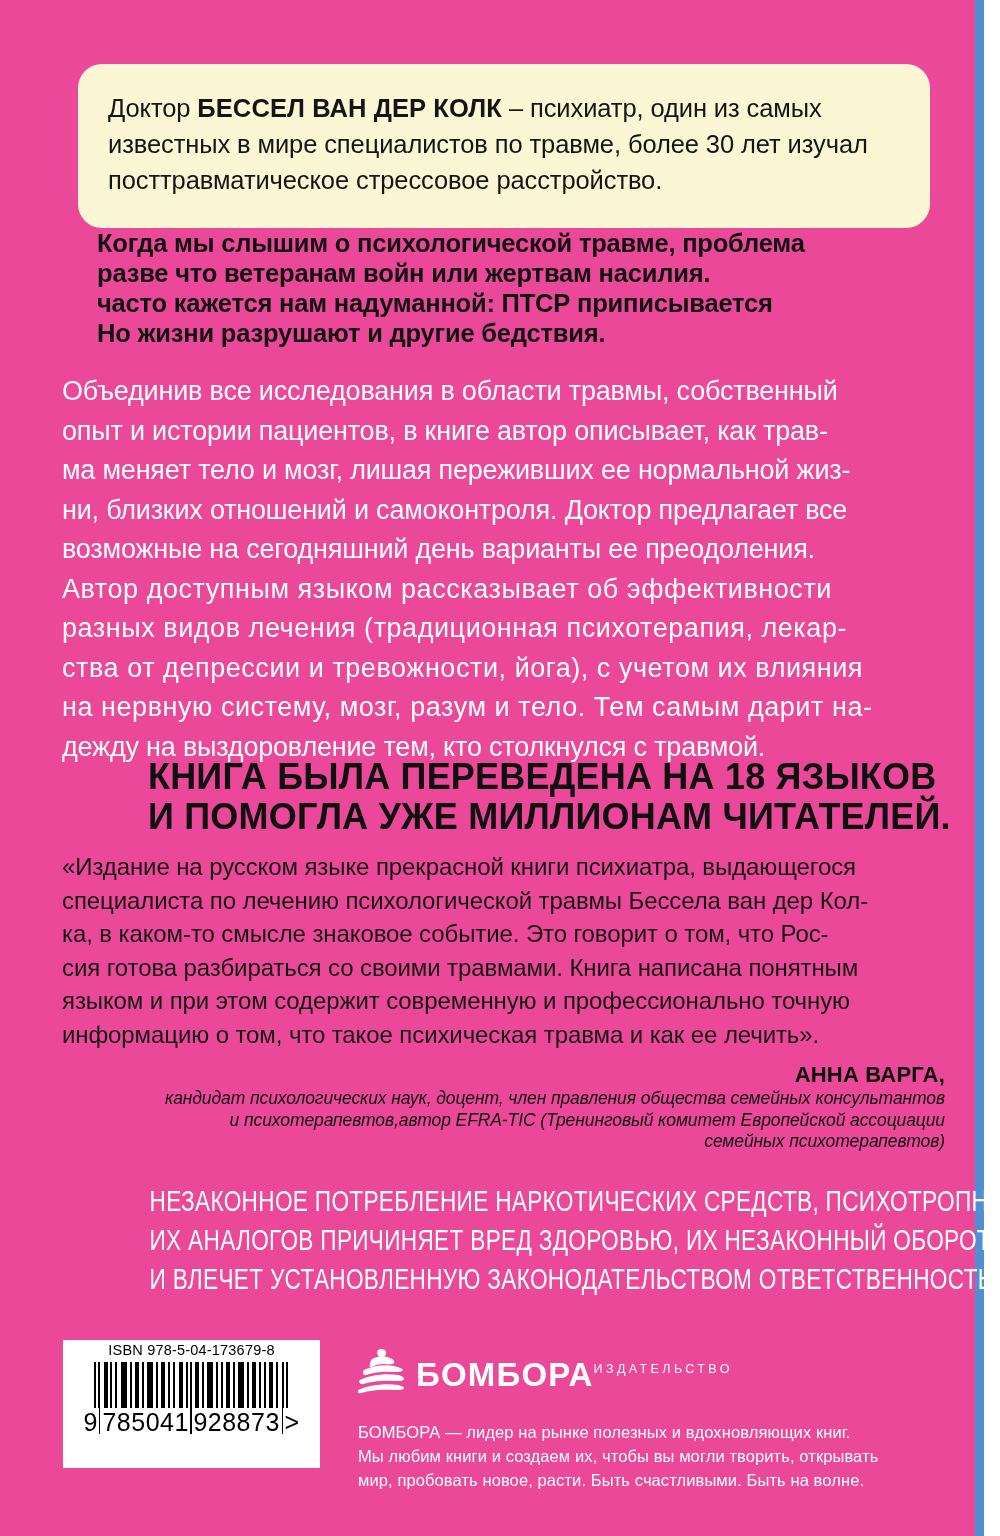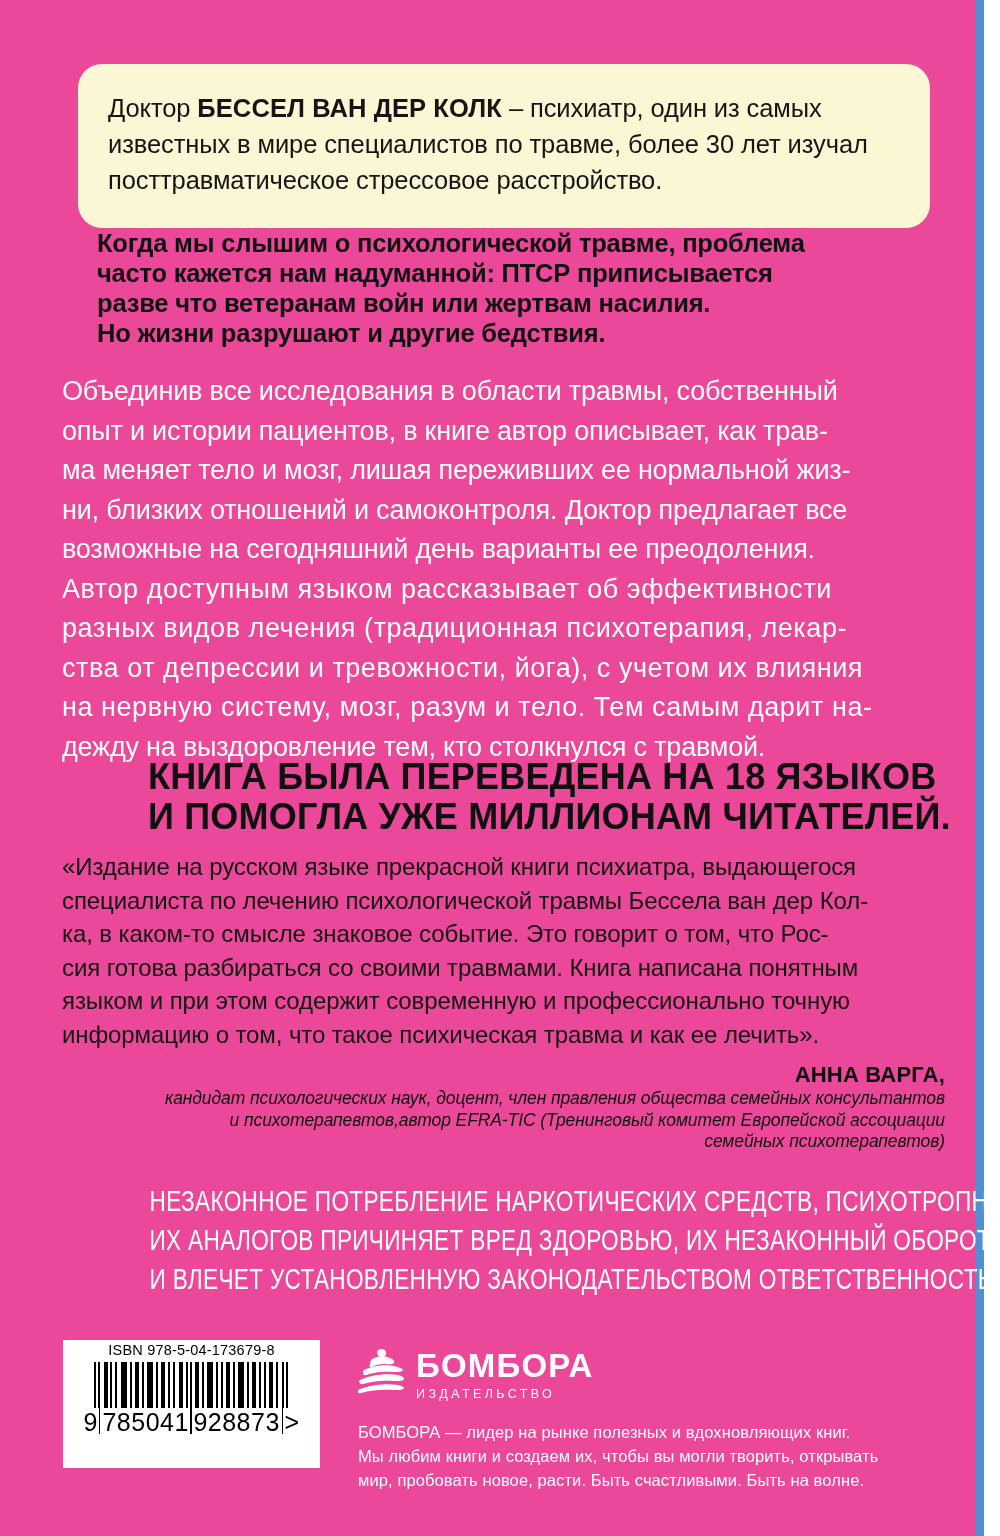--- a/index.html
+++ b/index.html
@@ -200,21 +200,21 @@
     left: 358px;
     top: 1346px;
     width: 570px;
   }
   .pub-logo-row {
     display: flex;
     align-items: center;
     gap: 12px;
   }
   .pub-mark { width: 46px; height: 58px; flex: 0 0 auto; }
-  .pub-words { display: flex; flex-direction: column; }
+  .pub-words { display: flex; flex-direction: row; }
   .pub-name {
     color: #ffffff;
     font-weight: bold;
     font-size: 33px;
     line-height: 34px;
     letter-spacing: 1.2px;
   }
   .pub-sub {
     color: #ffffff;
     font-size: 12.5px;
@@ -239,22 +239,22 @@
 <div id="cover">
 
   <div class="edge-strip"></div>
 
   <div class="callout">
     <p><span>Доктор </span><b>БЕССЕЛ ВАН ДЕР КОЛК</b><span> – психиатр, один из самых известных в мире специалистов по травме, более 30 лет изучал посттравматическое стрессовое расстройство.</span></p>
   </div>
 
   <div class="lead">
     <div class="ln">Когда мы слышим о психологической травме, проблема</div>
+    <div class="ln">разве что ветеранам войн или жертвам насилия.</div>
     <div class="ln">часто кажется нам надуманной: ПТСР приписывается</div>
-    <div class="ln">разве что ветеранам войн или жертвам насилия.</div>
     <div class="ln">Но жизни разрушают и другие бедствия.</div>
   </div>
 
   <div class="body-text">
     <div class="ln">Объединив все исследования в области травмы, собственный</div>
     <div class="ln">опыт и истории пациентов, в книге автор описывает, как трав-</div>
     <div class="ln">ма меняет тело и мозг, лишая переживших ее нормальной жиз-</div>
     <div class="ln">ни, близких отношений и самоконтроля. Доктор предлагает все</div>
     <div class="ln">возможные на сегодняшний день варианты ее преодоления.</div>
     <div class="ln just">Автор доступным языком рассказывает об эффективности</div>

